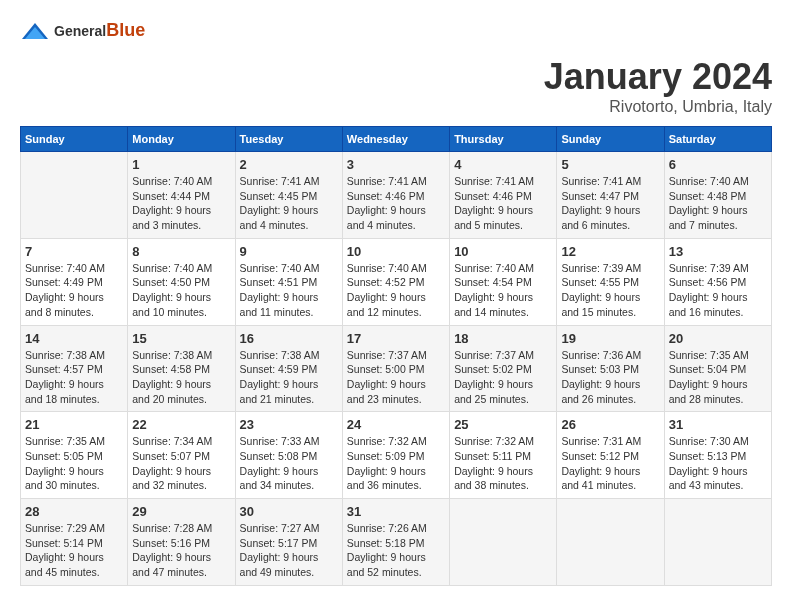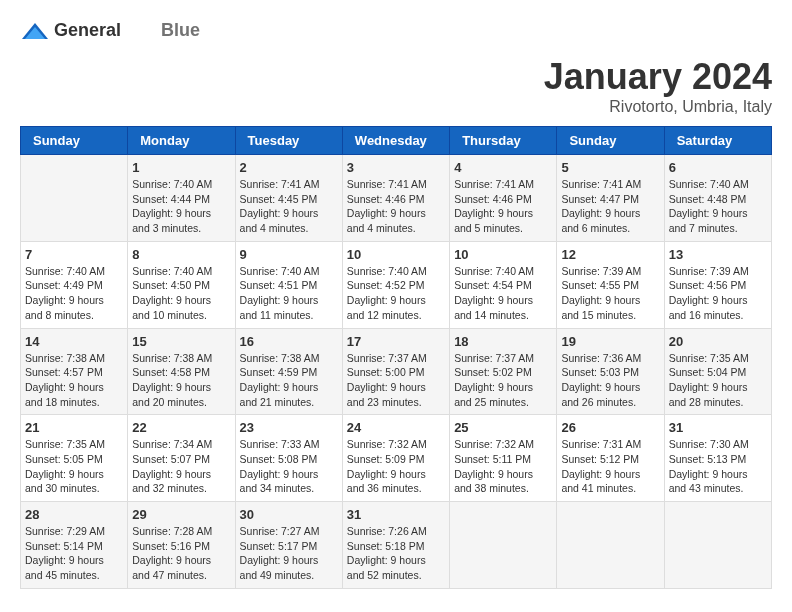--- a/index.html
+++ b/index.html
@@ -15,29 +15,28 @@
       justify-content: space-between;
       align-items: flex-start;
       margin-bottom: 10px;
     }
     .logo {
       display: flex;
       align-items: center;
       gap: 4px;
     }
     .logo-text-general {
-      font-size: 18px;
+      font-size: 14px;
       font-weight: bold;
       color: #333;
     }
     .logo-text-blue {
       font-size: 18px;
       font-weight: bold;
-      color: #737373;
-      margin-left: 40px;
+      color: #c2410c;
     }
     .logo-icon {
       width: 30px;
       height: 20px;
     }
     .title-block {
       text-align: right;
       margin-top: 36px;
     }
     .month-title {
@@ -50,22 +49,22 @@
       color: #555;
     }
     table {
       width: 100%;
       border-collapse: collapse;
       table-layout: fixed;
     }
     thead tr th {
       background-color: #1565c0;
       color: #fff;
-      padding: 6px 12px;
-      font-size: 13px;
+      padding: 6px 4px;
+      font-size: 11px;
       font-weight: bold;
       text-align: left;
       border: 1px solid #0d47a1;
     }
     tbody tr td {
       vertical-align: top;
       padding: 5px 4px;
       font-size: 11px;
       color: #333;
       border: 1px solid #ddd;

